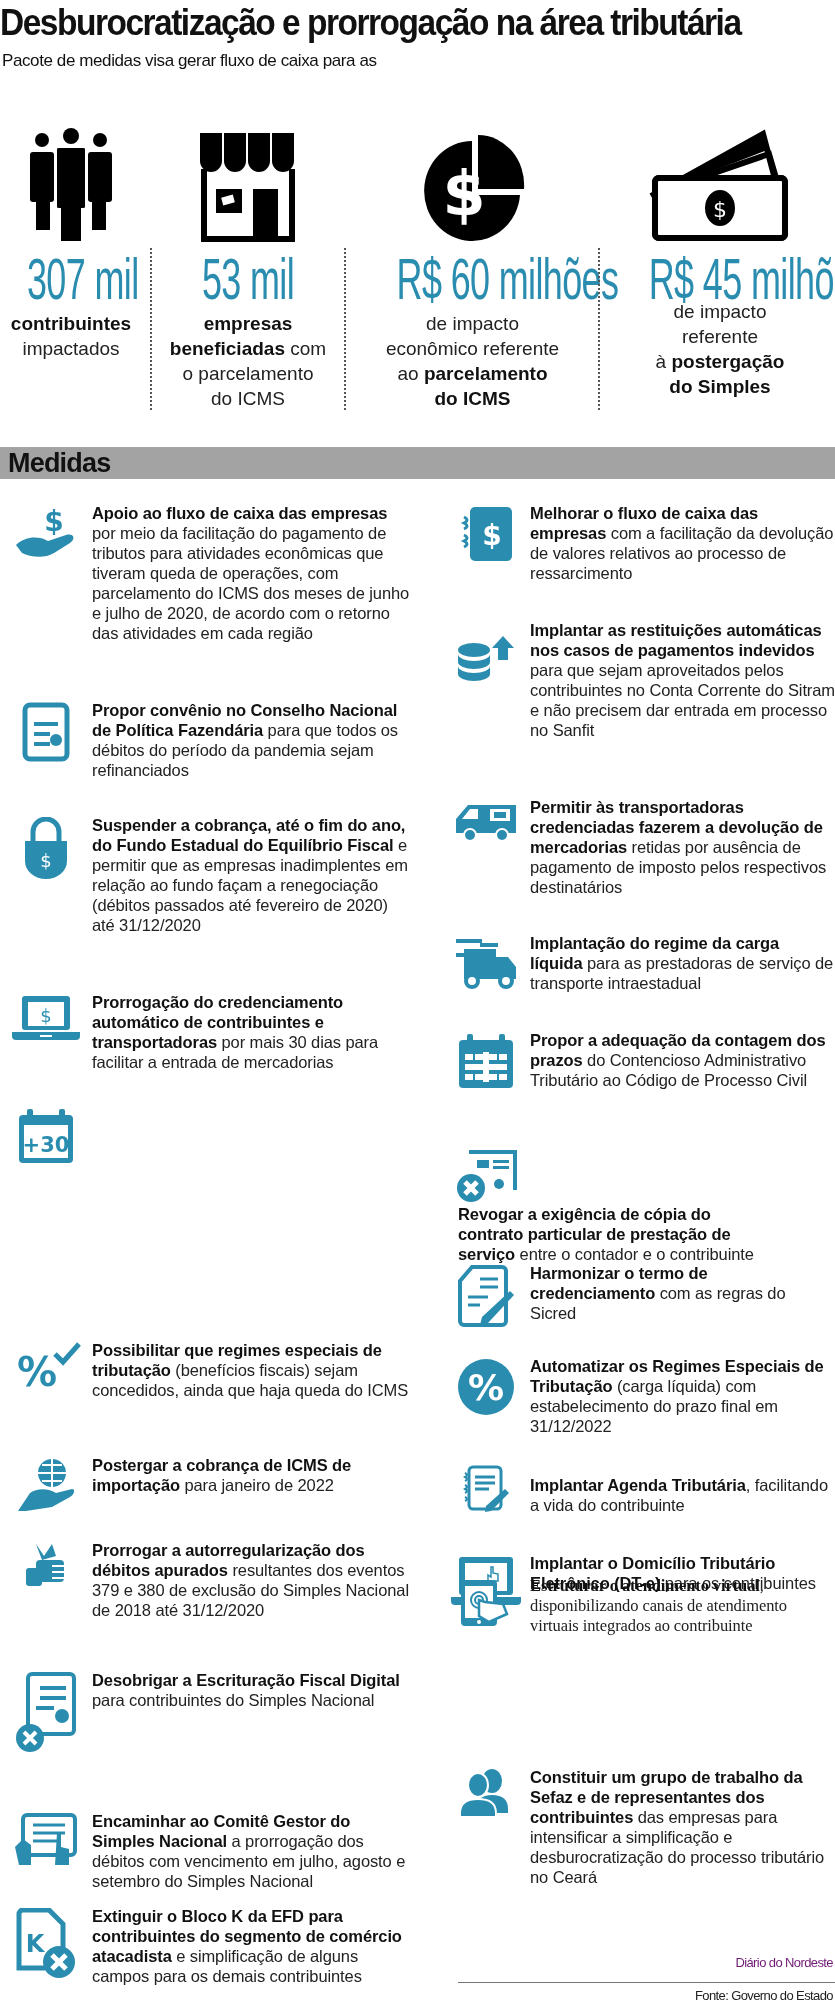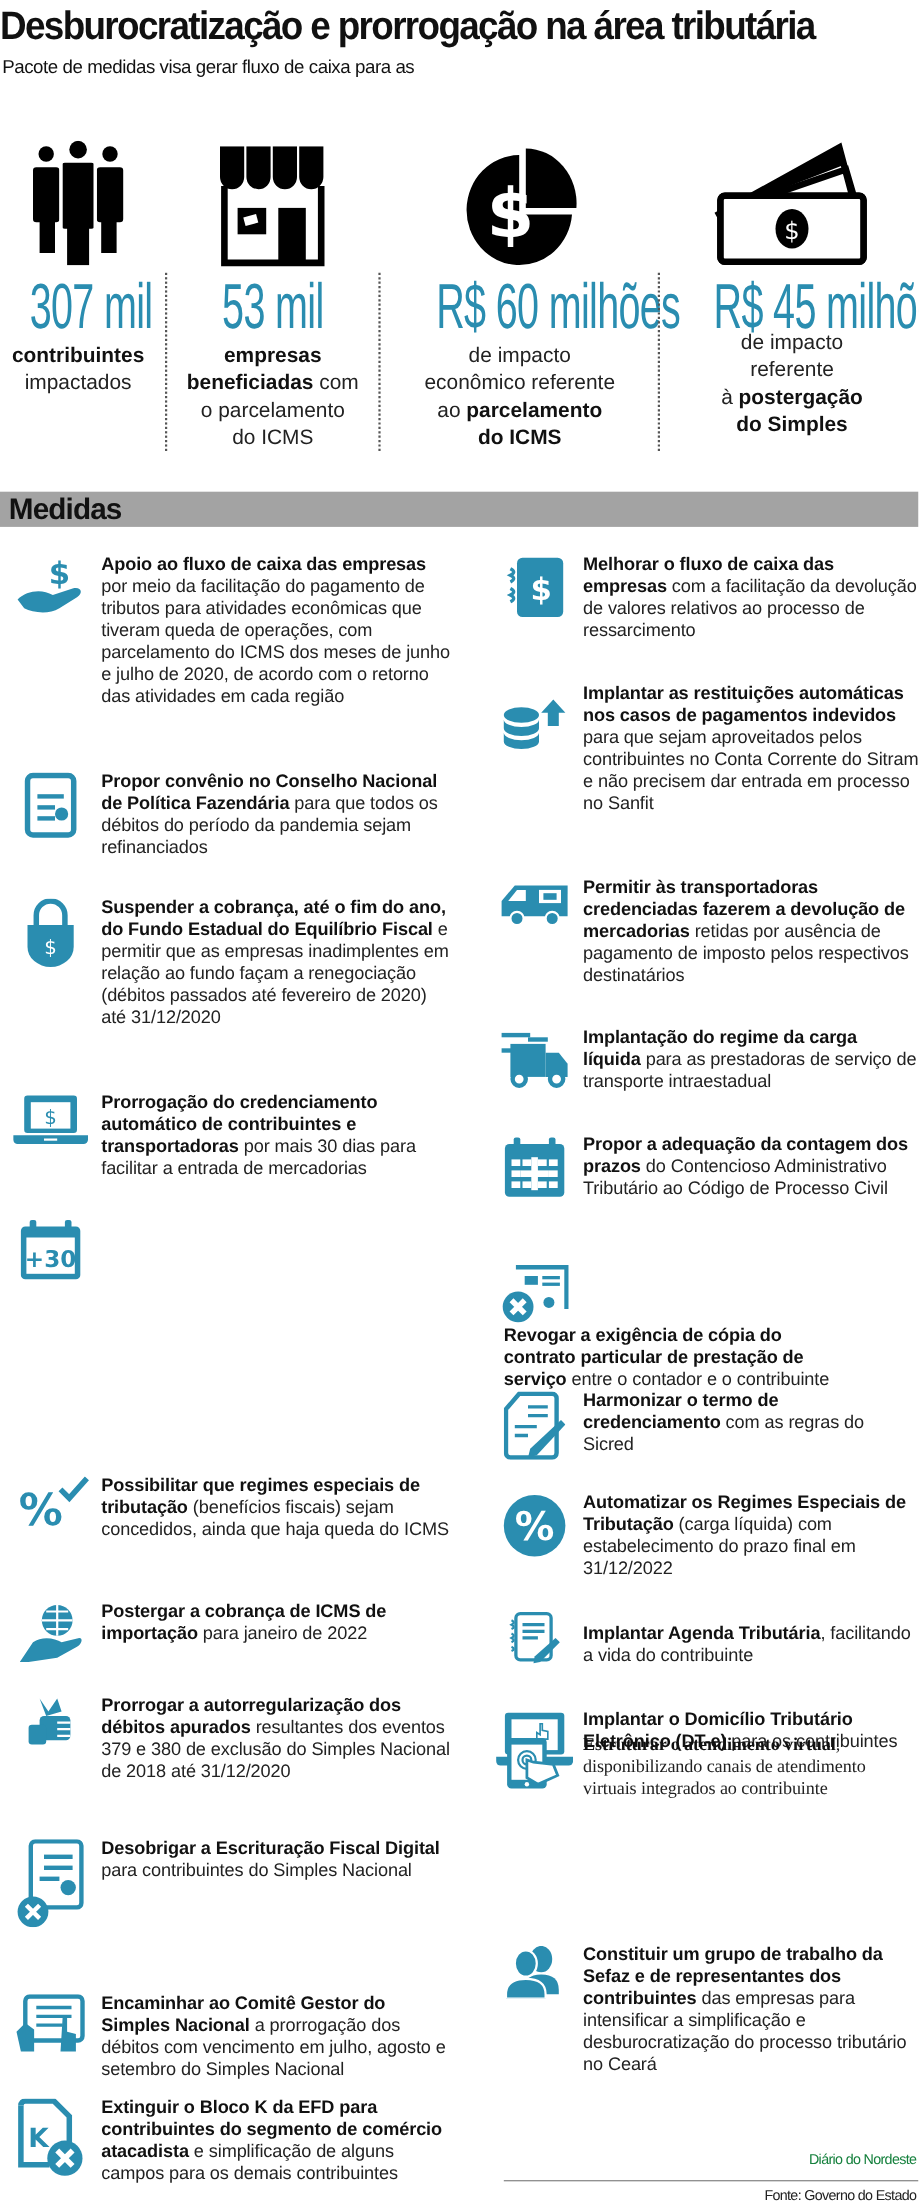--- a/index.html
+++ b/index.html
@@ -26,21 +26,21 @@
   .item .tx b { color: #111; }
   .col-l { left: 10px; width: 400px; }
   .col-l .tx { margin-left: 10px; width: 320px; }
   .col-r { left: 450px; width: 385px; }
   .col-r .tx { margin-left: 8px; width: 310px; }
 
   ul.bul { list-style: none; margin-top: 6px; }
   ul.bul li { position: relative; padding-left: 22px; margin-bottom: 8px; }
   ul.bul li::before { content: "•"; position: absolute; left: 4px; top: 0; }
 
-  .credit { position: absolute; right: 2px; top: 1955px; font-size: 13px; color: #15803d; letter-spacing: -0.6px; }
+  .credit { position: absolute; right: 2px; top: 1955px; font-size: 13px; color: #701a75; letter-spacing: -0.6px; }
   .credit-line { position: absolute; left: 458px; width: 377px; top: 1982px; border-top: 1px solid #777; }
   .source { position: absolute; right: 2px; top: 1988px; font-size: 13px; color: #222; letter-spacing: -0.6px; }
   svg { display: block; }
 </style>
 </head>
 <body>
 
 <div class="title">Desburocratização e prorrogação na área tributária</div>
 <div class="subtitle">
   <div>Pacote de medidas visa gerar fluxo de caixa para as</div>

